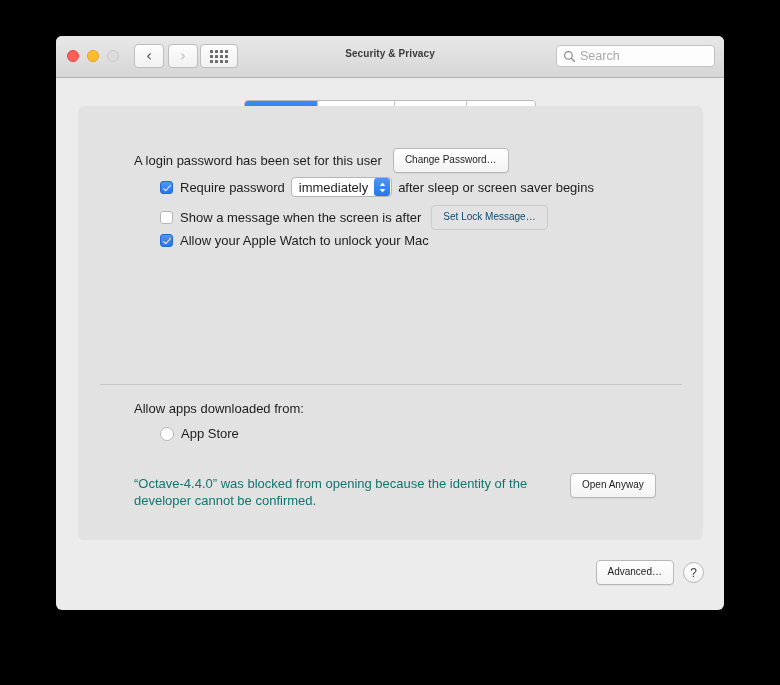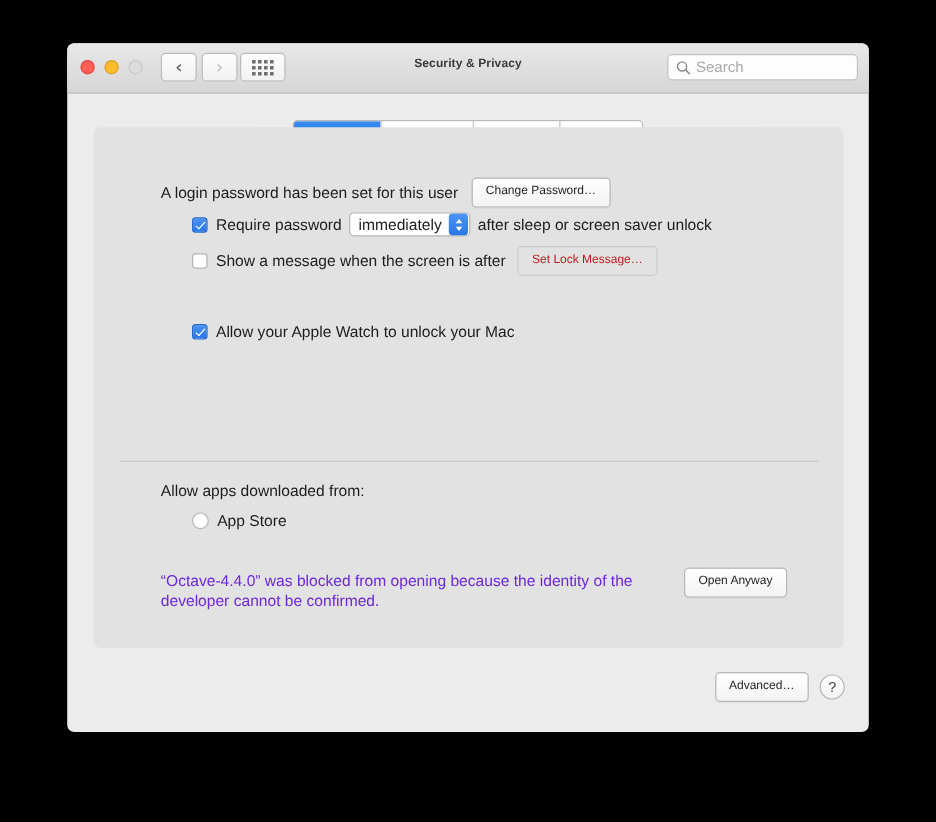--- a/index.html
+++ b/index.html
@@ -205,21 +205,21 @@
     font-size: 10px;
     color: #1d1d1d;
     padding: 3px 11px 4px 11px;
     line-height: 16px;
     white-space: nowrap;
     box-shadow: 0 1px 0 rgba(0,0,0,0.05);
   }
   .pushbtn.disabled {
     background: #e2e2e2;
     border-color: #cbcbcb;
-    color: #b91c1c;
+    color: #0c4a6e;
     box-shadow: none;
   }
 
   
   .cb {
     width: 13px;
     height: 13px;
     border-radius: 3px;
     box-sizing: border-box;
     flex: none;
@@ -307,21 +307,21 @@
 
   .divider {
     position: absolute;
     height: 1px;
     background: #c8c8c8;
   }
 
   .blockedtext {
     position: absolute;
     font-size: 13px;
-    color: #6d28d9;
+    color: #0f766e;
     line-height: 17px;
     width: 405px;
   }
 
   
   .lockarea {
     position: absolute;
     left: 22px;
     top: 518px;
     display: flex;
@@ -436,30 +436,30 @@
       <span class="lbl">Require password</span>
       <span class="popup">
         <span class="popupval">immediately</span>
         <span class="popuparrow">
           <svg width="9" height="13" viewBox="0 0 9 13">
             <path d="M4.5 1.6 L7.3 5.0 L1.7 5.0 Z" fill="#ffffff"></path>
             <path d="M4.5 11.4 L7.3 8.0 L1.7 8.0 Z" fill="#ffffff"></path>
           </svg>
         </span>
       </span>
-      <span class="lbl">after sleep or screen saver unlock</span>
+      <span class="lbl">after sleep or screen saver begins</span>
     </div>
 
     <div class="row" style="left:82px; top:99px;">
       <span class="cb off"></span>
       <span class="lbl">Show a message when the screen is after</span>
       <span class="pushbtn disabled" style="margin-left:10px;">Set Lock Message…</span>
     </div>
 
-    <div class="row" style="left:82px; top:127px;margin-top:36px;">
+    <div class="row" style="left:82px; top:127px;">
       <span class="cb on"></span>
       <span class="lbl">Allow your Apple Watch to unlock your Mac</span>
     </div>
 
     <div class="divider" style="left:22px; top:278px; width:582px;"></div>
 
     <div class="row" style="left:56px; top:295px;">
       <span class="lbl">Allow apps downloaded from:</span>
     </div>
 

